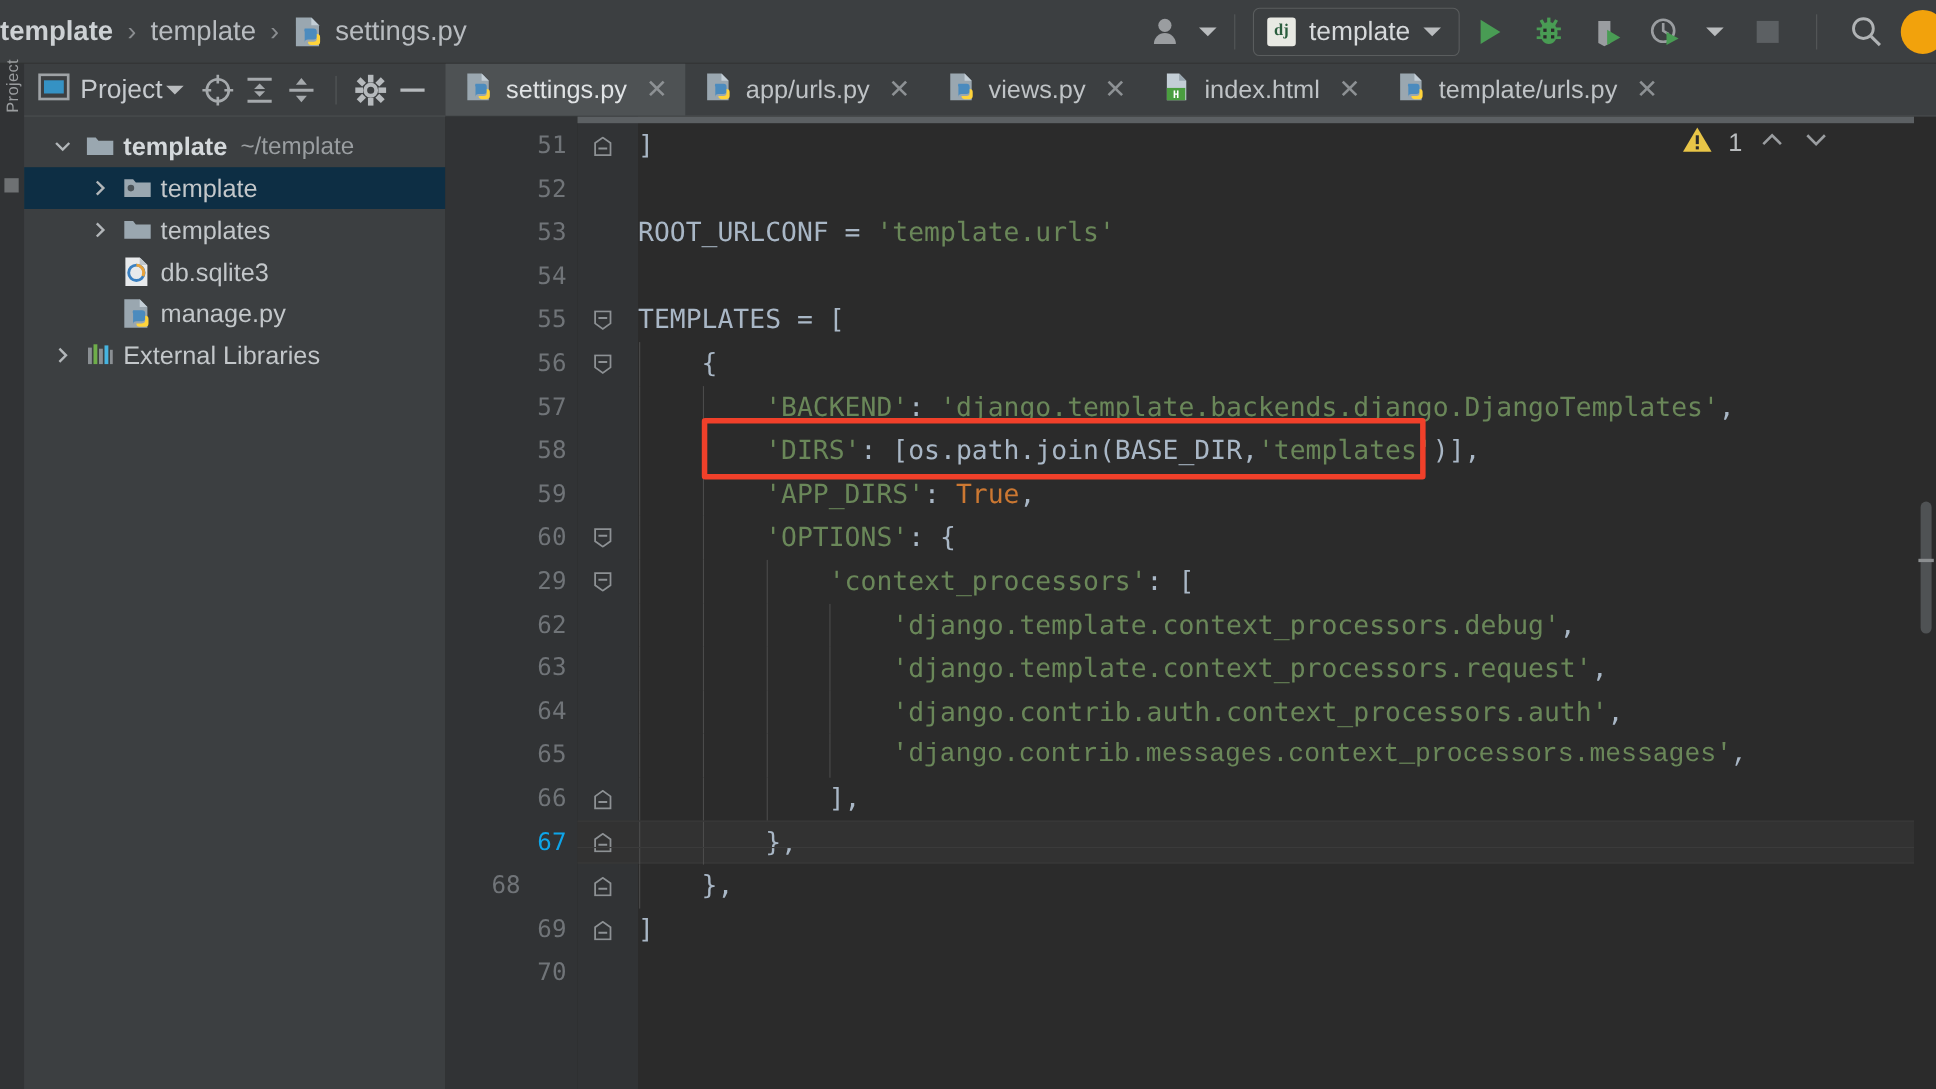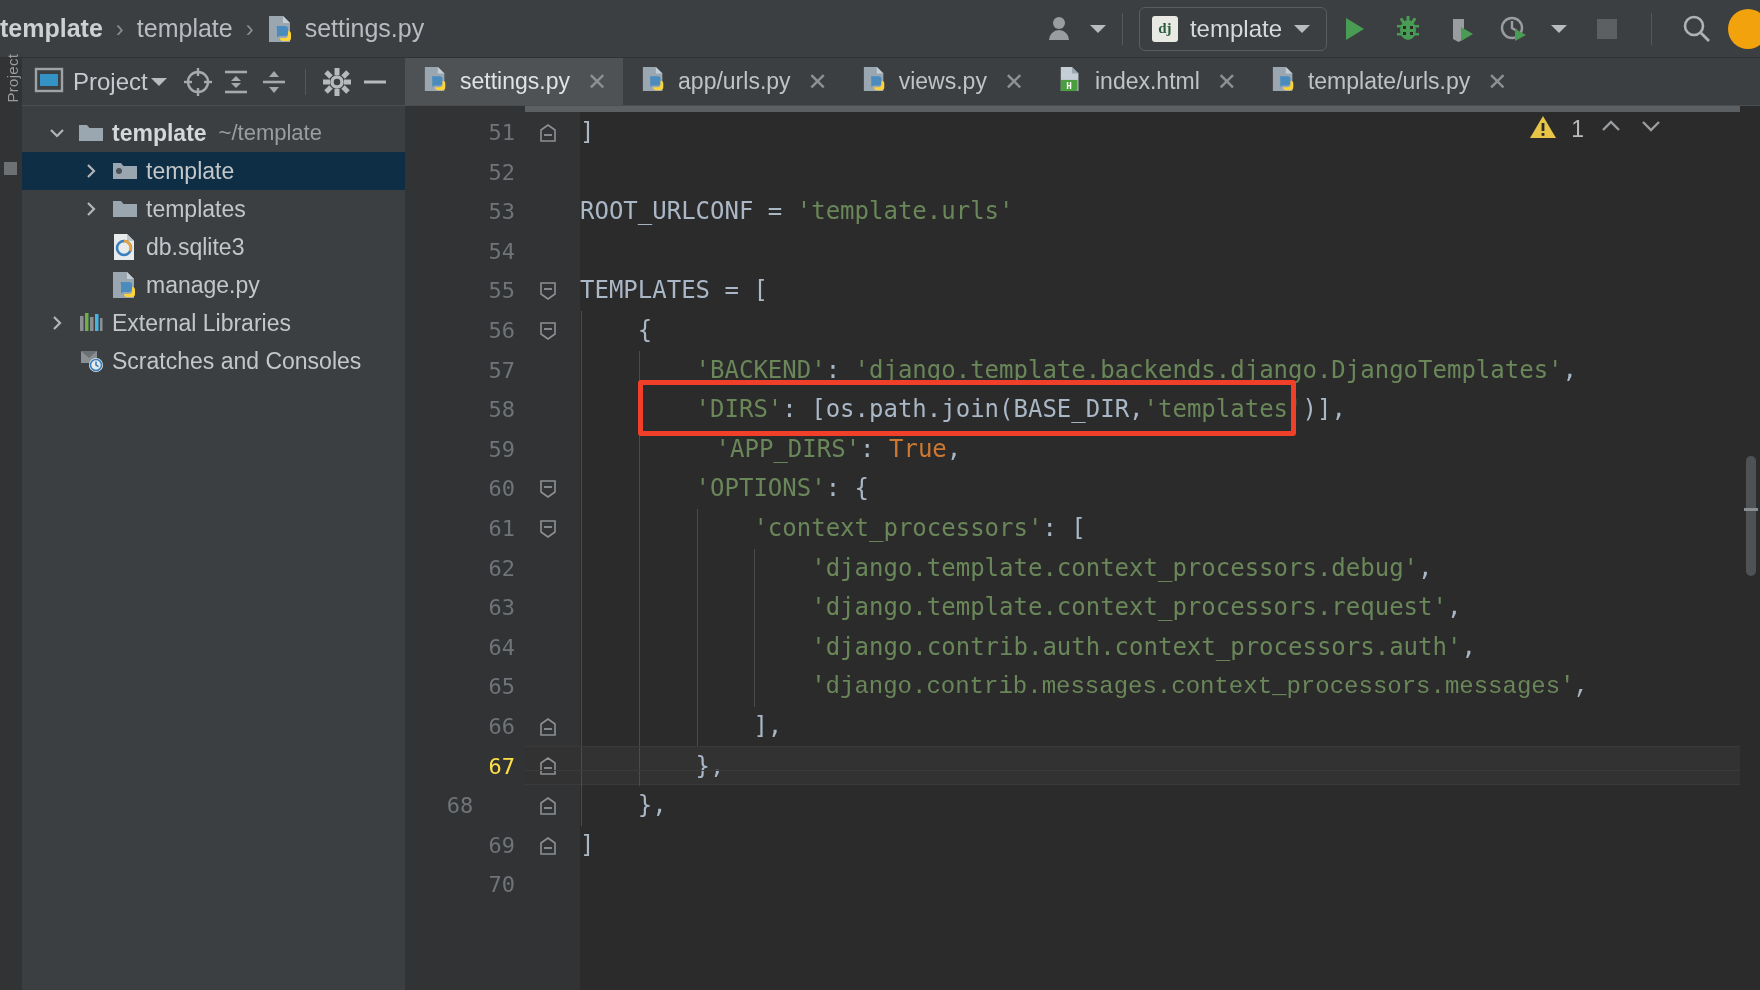--- a/index.html
+++ b/index.html
@@ -115,21 +115,21 @@
   }
   .gutter-fold {
     position: absolute; left: 120px; top: 0; width: 55px; height: 884px;
     background: #313335;
   }
   .lnum {
     position: absolute; left: 0; width: 110px; text-align: right;
     font-family: "DejaVu Sans Mono", monospace; font-size: 22px;
     color: #707478; line-height: 39.6px;
   }
-  .lnum.cur { color: #fde047; }
+  .lnum.cur { color: #0ea5e9; }
   .curline-bg {
     position: absolute; left: 120px; width: 1235px; height: 39.6px;
     background: #323232; border-top: 1px solid #3a3a3a; border-bottom: 1px solid #3a3a3a;
   }
   .codetext {
     position: absolute; left: 130px; height: 39.6px; line-height: 39.6px;
     font-family: "DejaVu Sans Mono", monospace; font-size: 24px;
     white-space: pre; color: #a9b7c6;
   }
   .s-str { color: #6a8759; }
@@ -424,32 +424,20 @@
             <rect x="3" y="5" width="3.5" height="15" fill="#8a8f93"></rect>
             <rect x="8" y="2" width="3.5" height="18" fill="#6fae4a"></rect>
             <rect x="13" y="6" width="3.5" height="14" fill="#8a8f93"></rect>
             <rect x="18" y="3" width="3.5" height="17" fill="#46b4e0"></rect>
             <rect x="23" y="7" width="2.5" height="13" fill="#8a8f93"></rect>
           </svg>
         </span>
         <span class="tlabel">External Libraries</span>
       </div>
 
-      <div class="trow" style="padding-left:52px;">
-        <span class="tw-icon">
-          <svg width="28" height="26" viewBox="0 0 28 26">
-            <path d="M4 3 h16 v12 h-16 z" fill="#8a8f93"></path>
-            <path d="M4 3 L12 10 L20 3 z" fill="#6b7073"></path>
-            <circle cx="19" cy="17" r="7" fill="#e8eaec"></circle>
-            <circle cx="19" cy="17" r="5.5" fill="none" stroke="#3a80c1" stroke-width="1.6"></circle>
-            <path d="M19 13.5 v3.5 l2.5 1.6" stroke="#3a80c1" stroke-width="1.6" fill="none"></path>
-          </svg>
-        </span>
-        <span class="tlabel">Scratches and Consoles</span>
-      </div>
 
     </div>
   </div>
 
   <div class="tabsbar">
 
     <div class="tab active">
       <span>
         <svg width="26" height="28" viewBox="0 0 28 30">
           <path d="M2 2 h14 l7 7 v19 h-21 z" fill="#9aa7b0"></path>
@@ -552,34 +540,34 @@
         <div class="indent-guide" style="left: 176px; top: 205px; height: 39.6px;"></div>
         <div class="lnum" style="top: 244.6px;">57</div>
         <div class="codetext" style="top: 244.6px; left: 290.6px;"><span class="s-str">'BACKEND'</span><span class="s-op">: </span><span class="s-str">'django.template.backends.django.DjangoTemplates'</span><span class="s-op">,</span></div>
         <div class="indent-guide" style="left: 176px; top: 244.6px; height: 39.6px;"></div>
         <div class="indent-guide" style="left: 233.8px; top: 244.6px; height: 39.6px;"></div>
         <div class="lnum" style="top: 284.2px;">58</div>
         <div class="codetext" style="top: 284.2px; left: 290.6px;"><span class="s-str">'DIRS'</span><span class="s-op">: [</span><span class="s-id">os</span><span class="s-op">.</span><span class="s-id">path</span><span class="s-op">.</span><span class="s-id">join</span><span class="s-op">(</span><span class="s-id">BASE_DIR</span><span class="s-op">,</span><span class="s-str">'templates'</span><span class="s-op">)],</span></div>
         <div class="indent-guide" style="left: 176px; top: 284.2px; height: 39.6px;"></div>
         <div class="indent-guide" style="left: 233.8px; top: 284.2px; height: 39.6px;"></div>
         <div class="lnum" style="top: 323.8px;">59</div>
-        <div class="codetext" style="top: 323.8px; left: 290.6px; margin-left: 20px;"><span class="s-str">'APP_DIRS'</span><span class="s-op">: </span><span class="s-kw">True</span><span class="s-op">,</span></div>
+        <div class="codetext" style="top: 323.8px; left: 290.6px;"><span class="s-str">'APP_DIRS'</span><span class="s-op">: </span><span class="s-kw">True</span><span class="s-op">,</span></div>
         <div class="indent-guide" style="left: 176px; top: 323.8px; height: 39.6px;"></div>
         <div class="indent-guide" style="left: 233.8px; top: 323.8px; height: 39.6px;"></div>
         <div class="lnum" style="top: 363.4px;">60</div>
         <div class="foldmark" style="top: 363.4px;">
           <svg width="18" height="18" viewBox="0 0 18 18">
             <path d="M2 1 h14 v11 l-7 5 l-7 -5 z" fill="none" stroke="#8d9194" stroke-width="1.6"></path>
             <line x1="5" y1="7" x2="13" y2="7" stroke="#8d9194" stroke-width="1.8"></line>
           </svg>
         </div>
         <div class="codetext" style="top: 363.4px; left: 290.6px;"><span class="s-str">'OPTIONS'</span><span class="s-op">: {</span></div>
         <div class="indent-guide" style="left: 176px; top: 363.4px; height: 39.6px;"></div>
         <div class="indent-guide" style="left: 233.8px; top: 363.4px; height: 39.6px;"></div>
-        <div class="lnum" style="top: 403px;">61</div>
+        <div class="lnum" style="top: 403px;">29</div>
         <div class="foldmark" style="top: 403px;">
           <svg width="18" height="18" viewBox="0 0 18 18">
             <path d="M2 1 h14 v11 l-7 5 l-7 -5 z" fill="none" stroke="#8d9194" stroke-width="1.6"></path>
             <line x1="5" y1="7" x2="13" y2="7" stroke="#8d9194" stroke-width="1.8"></line>
           </svg>
         </div>
         <div class="codetext" style="top: 403px; left: 348.4px;"><span class="s-str">'context_processors'</span><span class="s-op">: [</span></div>
         <div class="indent-guide" style="left: 176px; top: 403px; height: 39.6px;"></div>
         <div class="indent-guide" style="left: 233.8px; top: 403px; height: 39.6px;"></div>
         <div class="indent-guide" style="left: 291.6px; top: 403px; height: 39.6px;"></div>

